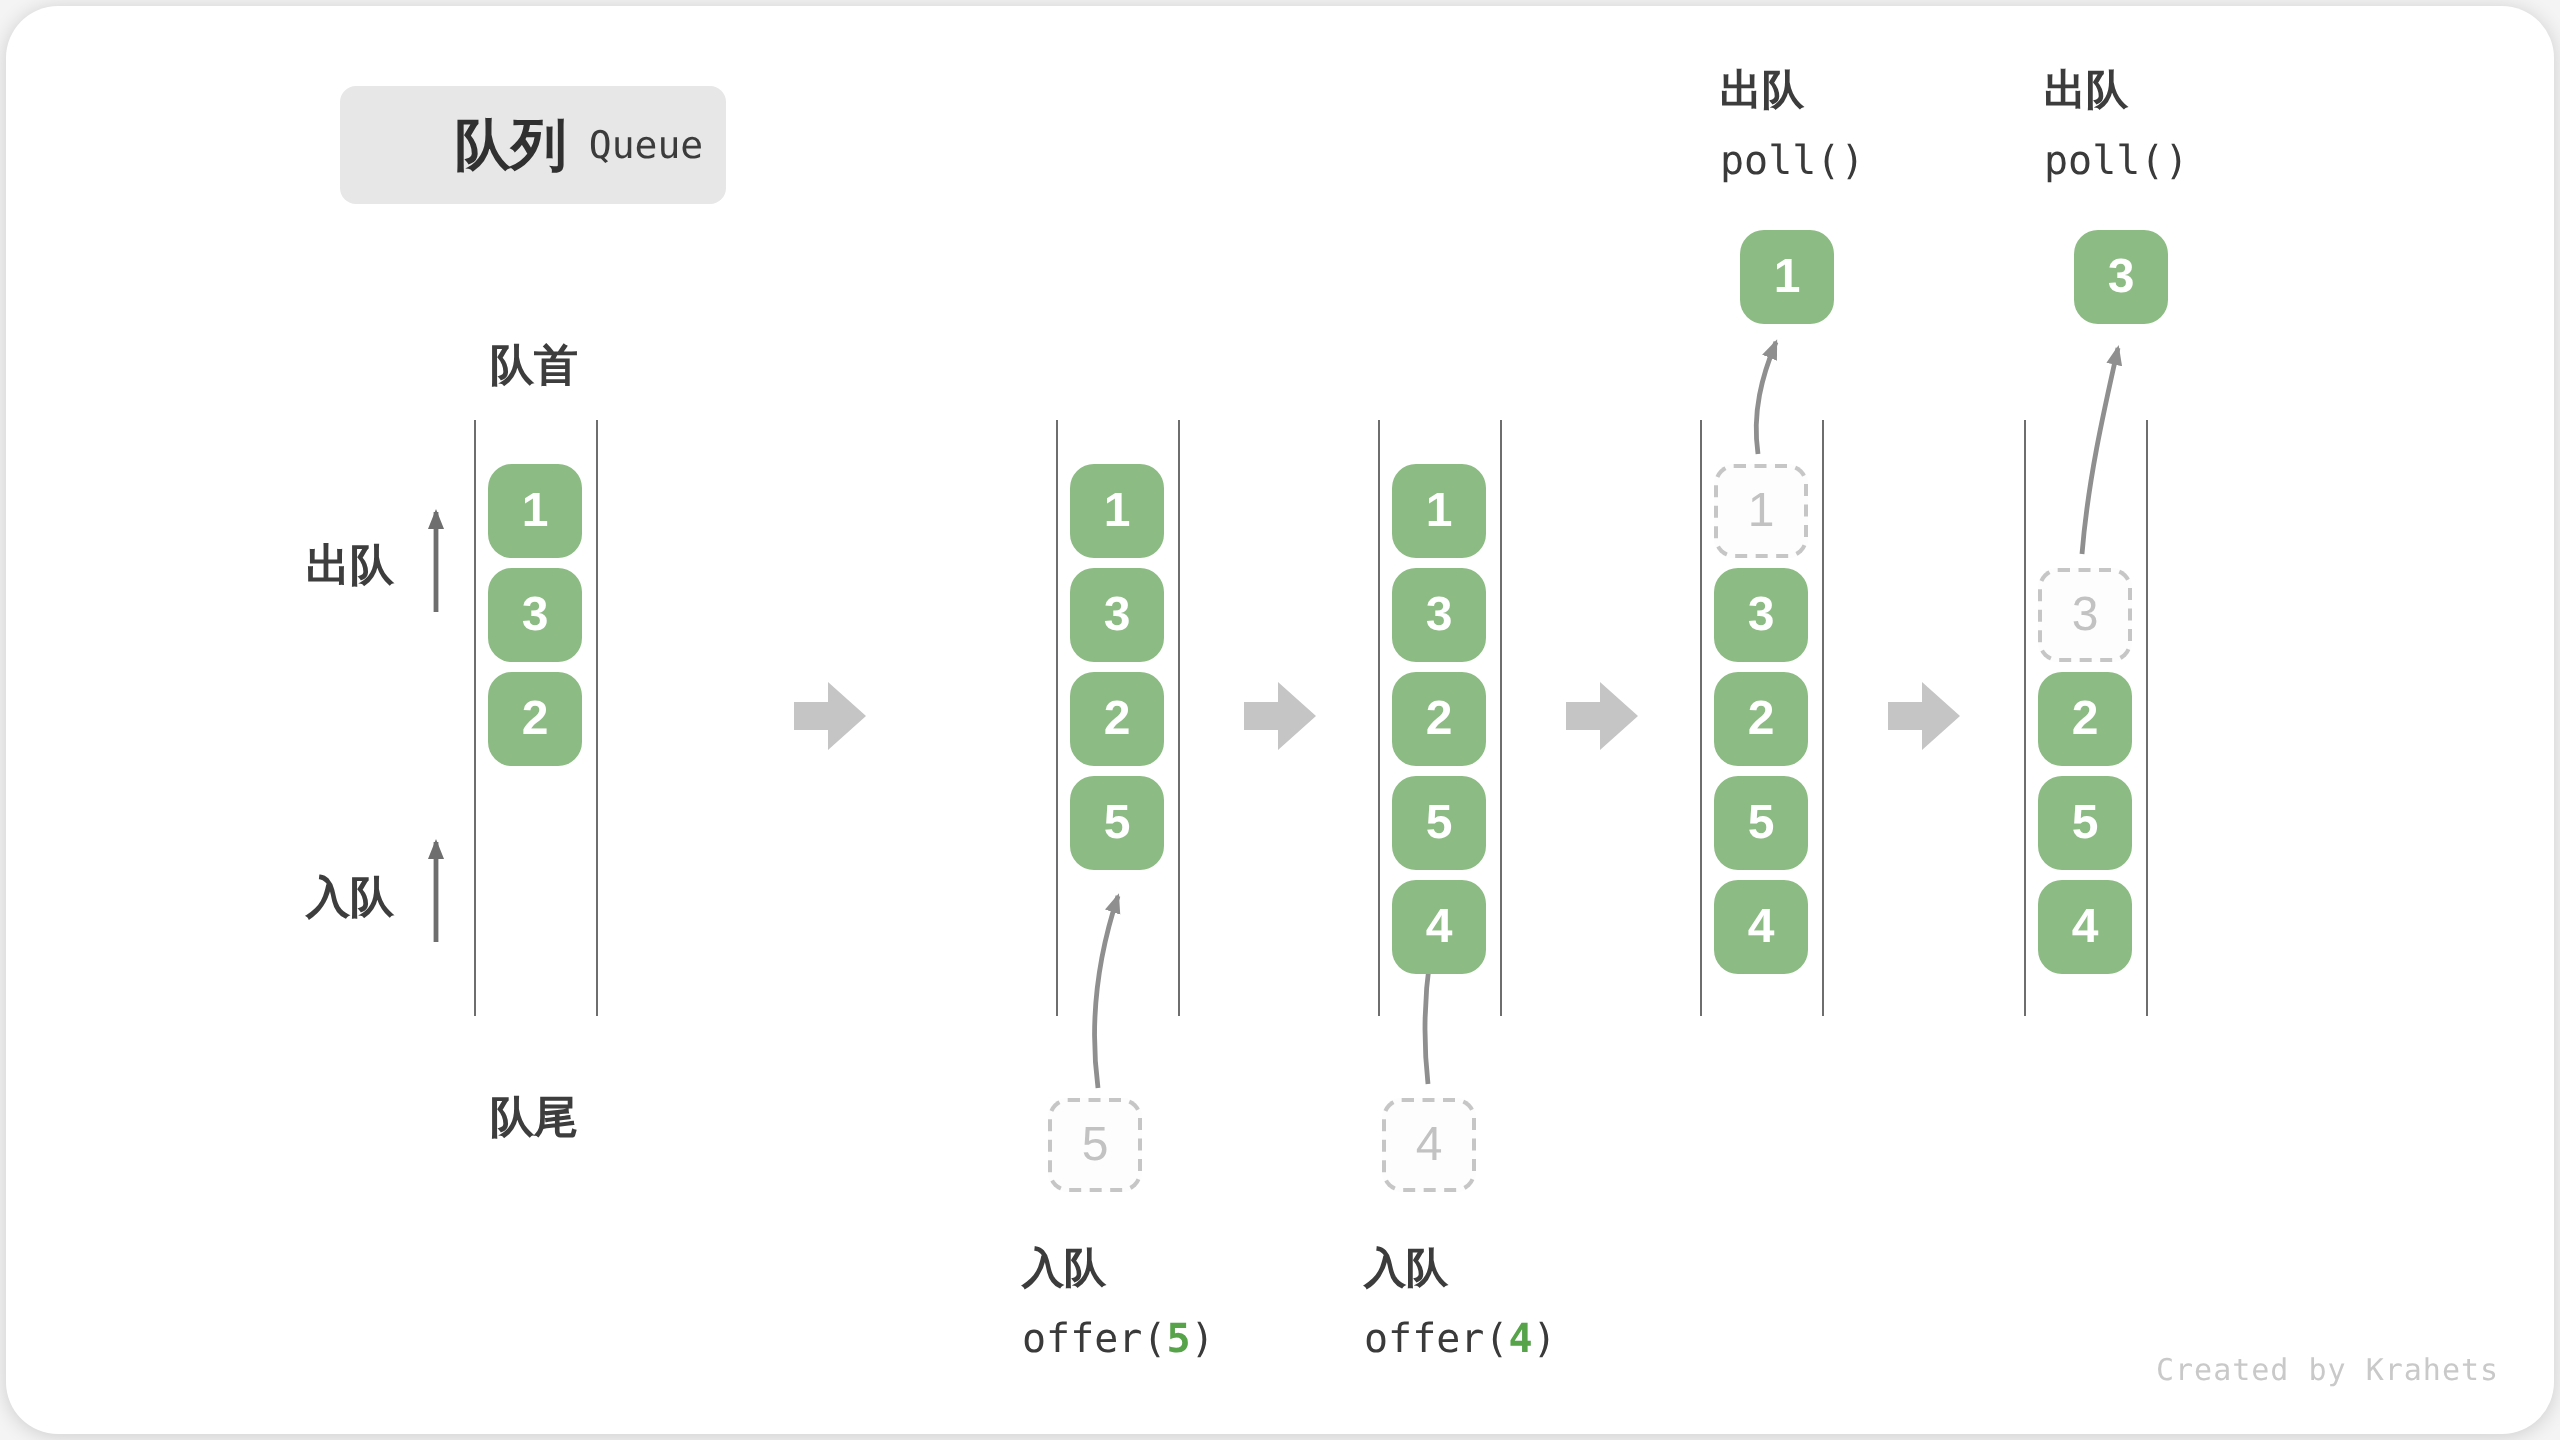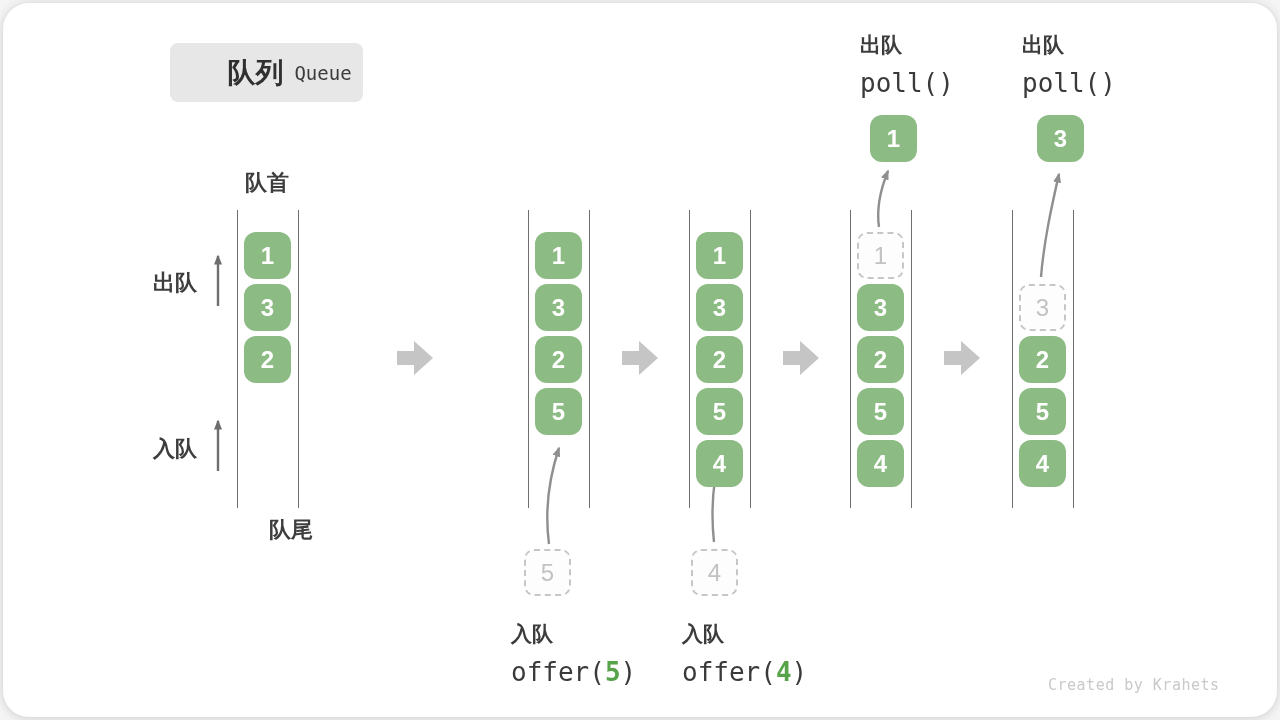--- a/index.html
+++ b/index.html
@@ -32,43 +32,43 @@
   .float-box { position:absolute; width:47px; height:47px; border-radius:12px;
                background:var(--green); color:#fff; text-align:center; line-height:47px;
                font-size:24px; font-weight:bold; }
   .insert-box { position:absolute; width:47px; height:47px; border:2px dashed #c6c6c6;
                 border-radius:10px; background:#fdfdfd; color:#c2c2c2; text-align:center;
                 line-height:43px; font-size:24px; }
 
   .op-label { position:absolute; white-space:nowrap; }
   .op-zh { font-size:21px; font-weight:bold; color:#3c3c3c; margin-bottom:9px; }
   .op-code { font-family:"DejaVu Sans Mono","Liberation Mono",monospace;
-             font-size:26px; color:#3a3a3a; }
+             font-size:20px; color:#3a3a3a; }
   .op-code .arg { color:var(--code-green); font-weight:bold; }
 
   .step-arrow { position:absolute; width:36px; height:34px; }
 
   svg.overlay { position:absolute; left:0; top:0; width:1280px; height:720px; pointer-events:none; }
 
-  .watermark { position:absolute; left:1048px; top:676px; font-size:15px; letter-spacing:.5px;
+  .watermark { position:absolute; left:1078px; top:676px; font-size:15px; letter-spacing:.5px;
                color:#c9c9c9; font-family:"DejaVu Sans Mono","Liberation Mono",monospace; }
 </style>
 </head>
 <body>
 
 <div class="stage">
   <div class="card"></div>
 
   <div class="title-badge">
     <span class="title-zh">队列</span>
     <span class="title-en mono">Queue</span>
   </div>
 
   <div class="side-label" style="left:245px; top:168px;">队首</div>
-  <div class="side-label" style="left:245px; top:515px;margin-left:24px;">队尾</div>
+  <div class="side-label" style="left:245px; top:544px;">队尾</div>
   <div class="side-label" style="left:153px; top:268px;">出队</div>
   <div class="side-label" style="left:153px; top:434px;">入队</div>
 
   <svg class="overlay" viewBox="0 0 1280 720">
     <defs>
       <marker id="ah-gray" markerWidth="11" markerHeight="10" refX="8.5" refY="4" orient="auto" markerUnits="userSpaceOnUse">
         <path d="M0,0 L10,4 L0,8 Z" fill="var(--flow-arrow)"></path>
       </marker>
       <marker id="ah-dark" markerWidth="11" markerHeight="10" refX="8.5" refY="4" orient="auto" markerUnits="userSpaceOnUse">
         <path d="M0,0 L10,4 L0,8 Z" fill="#6e6e6e"></path>

